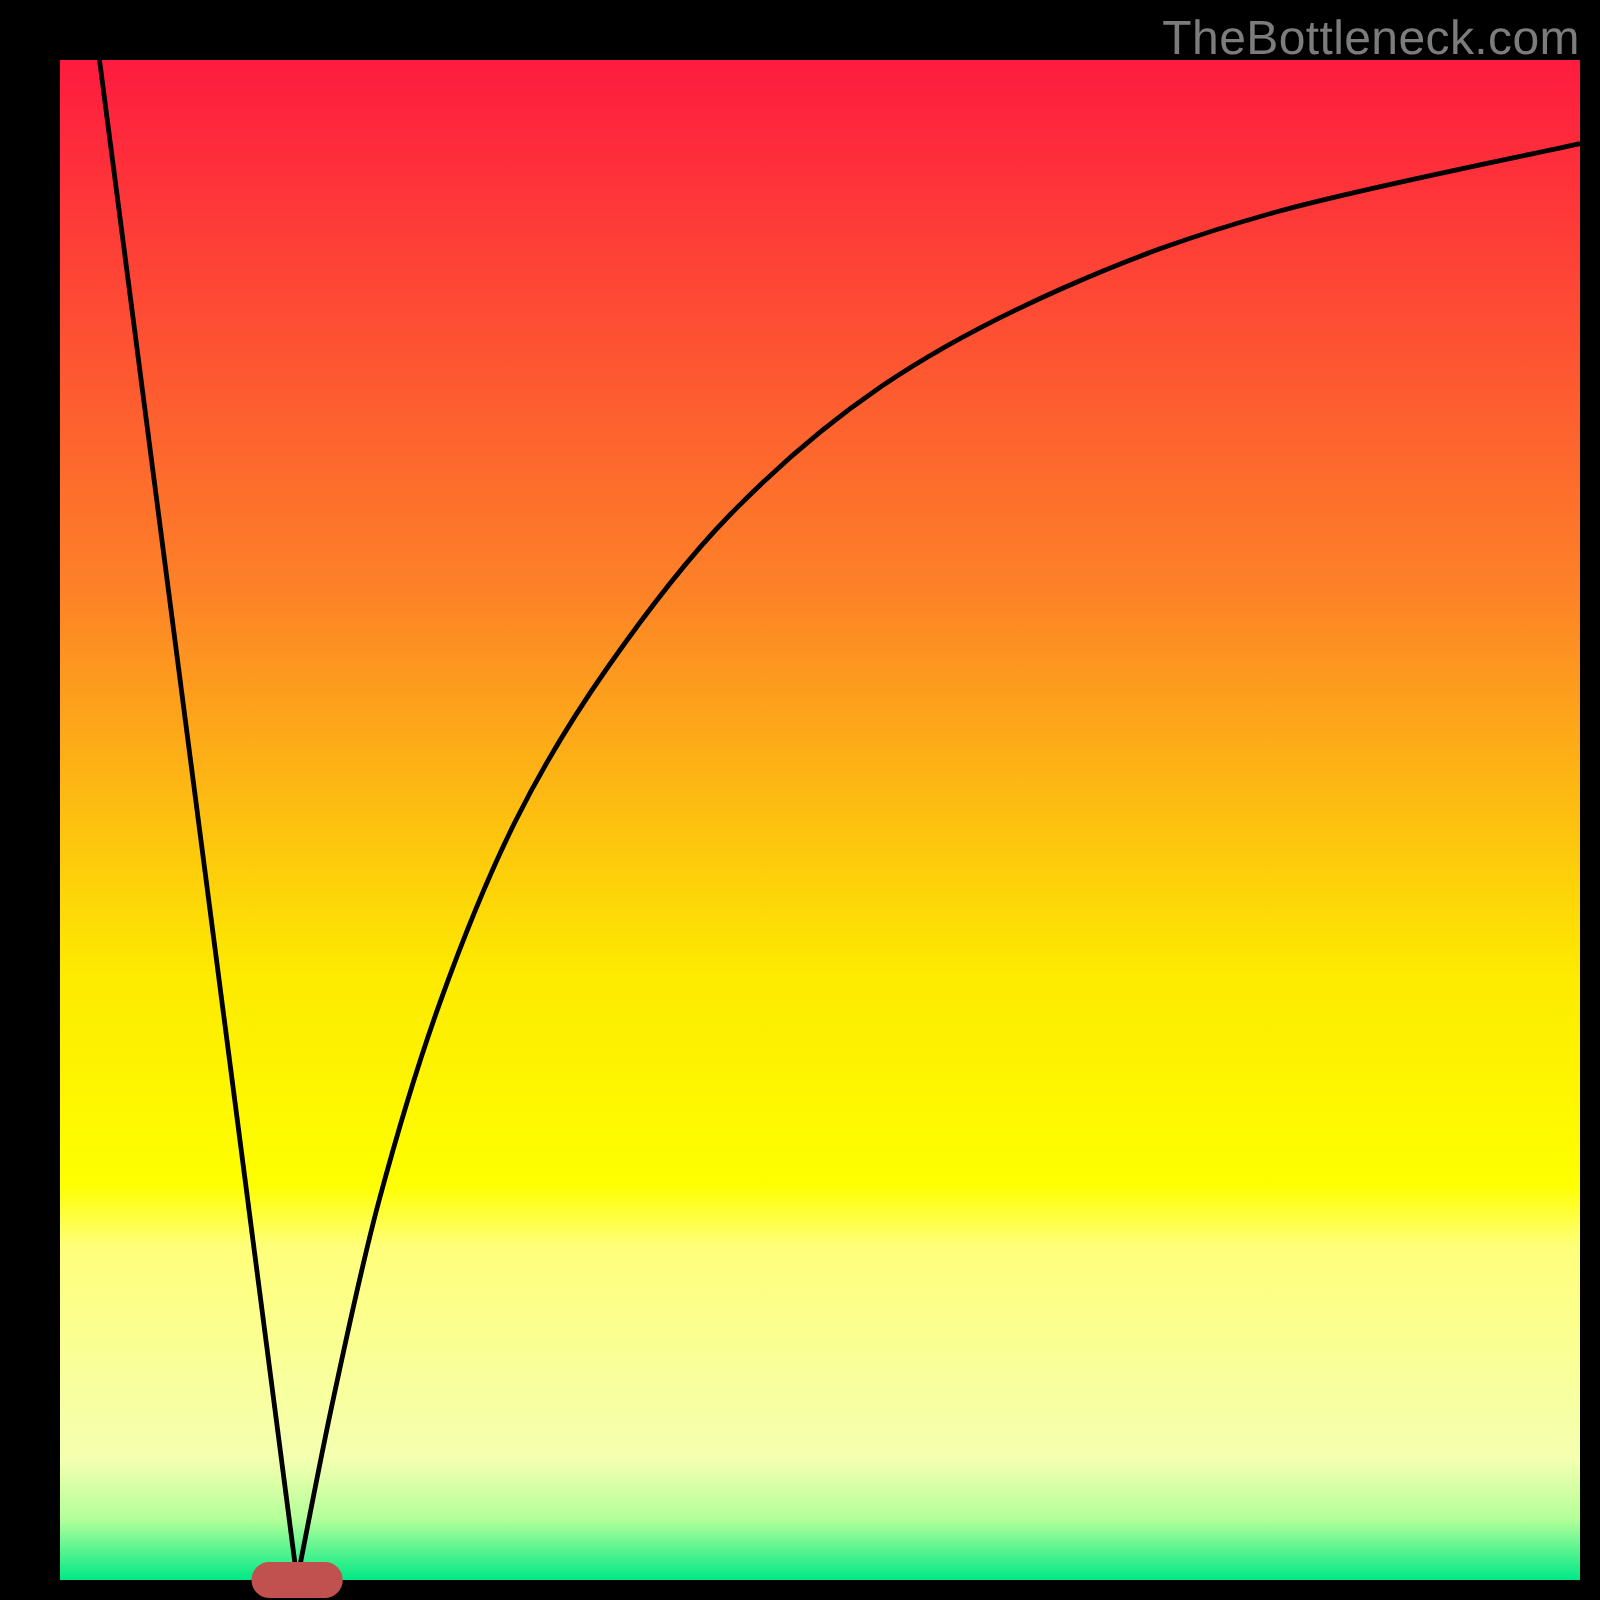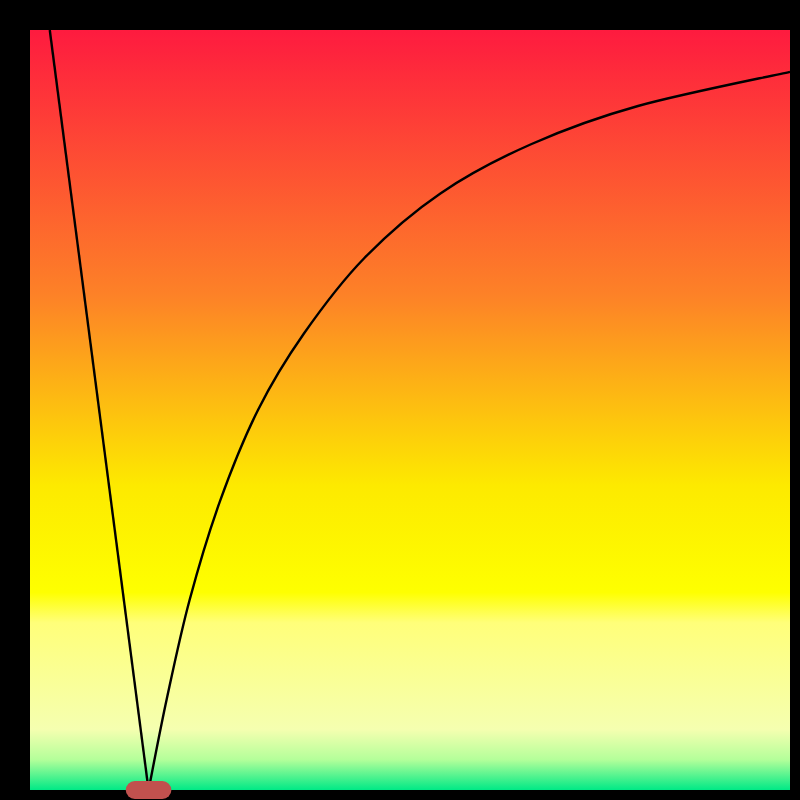--- a/index.html
+++ b/index.html
@@ -48,13 +48,14 @@
 
     <rect id="plot-area" x="30" y="30" width="760" height="760" fill="url(#bg-grad)"></rect>
 
     <path id="left-branch" d="M49.76 30.00 L148.56 790.00" stroke="#000000" stroke-width="2.4" fill="none"></path>
 
     <path id="right-branch" d="M148.56 790.00 C151.60 774.80, 159.96 730.47, 166.80 698.80 C173.64 667.13, 180.73 632.93, 189.60 600.00 C198.47 567.07, 208.60 532.87, 220.00 501.20 C231.40 469.53, 244.07 437.87, 258.00 410.00 C271.93 382.13, 285.87 359.33, 303.60 334.00 C321.33 308.67, 341.60 281.43, 364.40 258.00 C387.20 234.57, 412.53 212.40, 440.40 193.40 C468.27 174.40, 498.67 158.57, 531.60 144.00 C564.53 129.43, 594.93 118.03, 638.00 106.00 C681.07 93.97, 764.67 77.50, 790.00 71.80" stroke="#000000" stroke-width="2.4" fill="none"></path>
 
     <rect id="bottom-marker" x="125.76" y="781.00" width="45.60" height="18.00" rx="9.00" ry="9.00" fill="#c1514e"></rect>
   </svg>
 
+  <div class="watermark">TheBottleneck.com</div>
 </div>
 
 </body></html>

